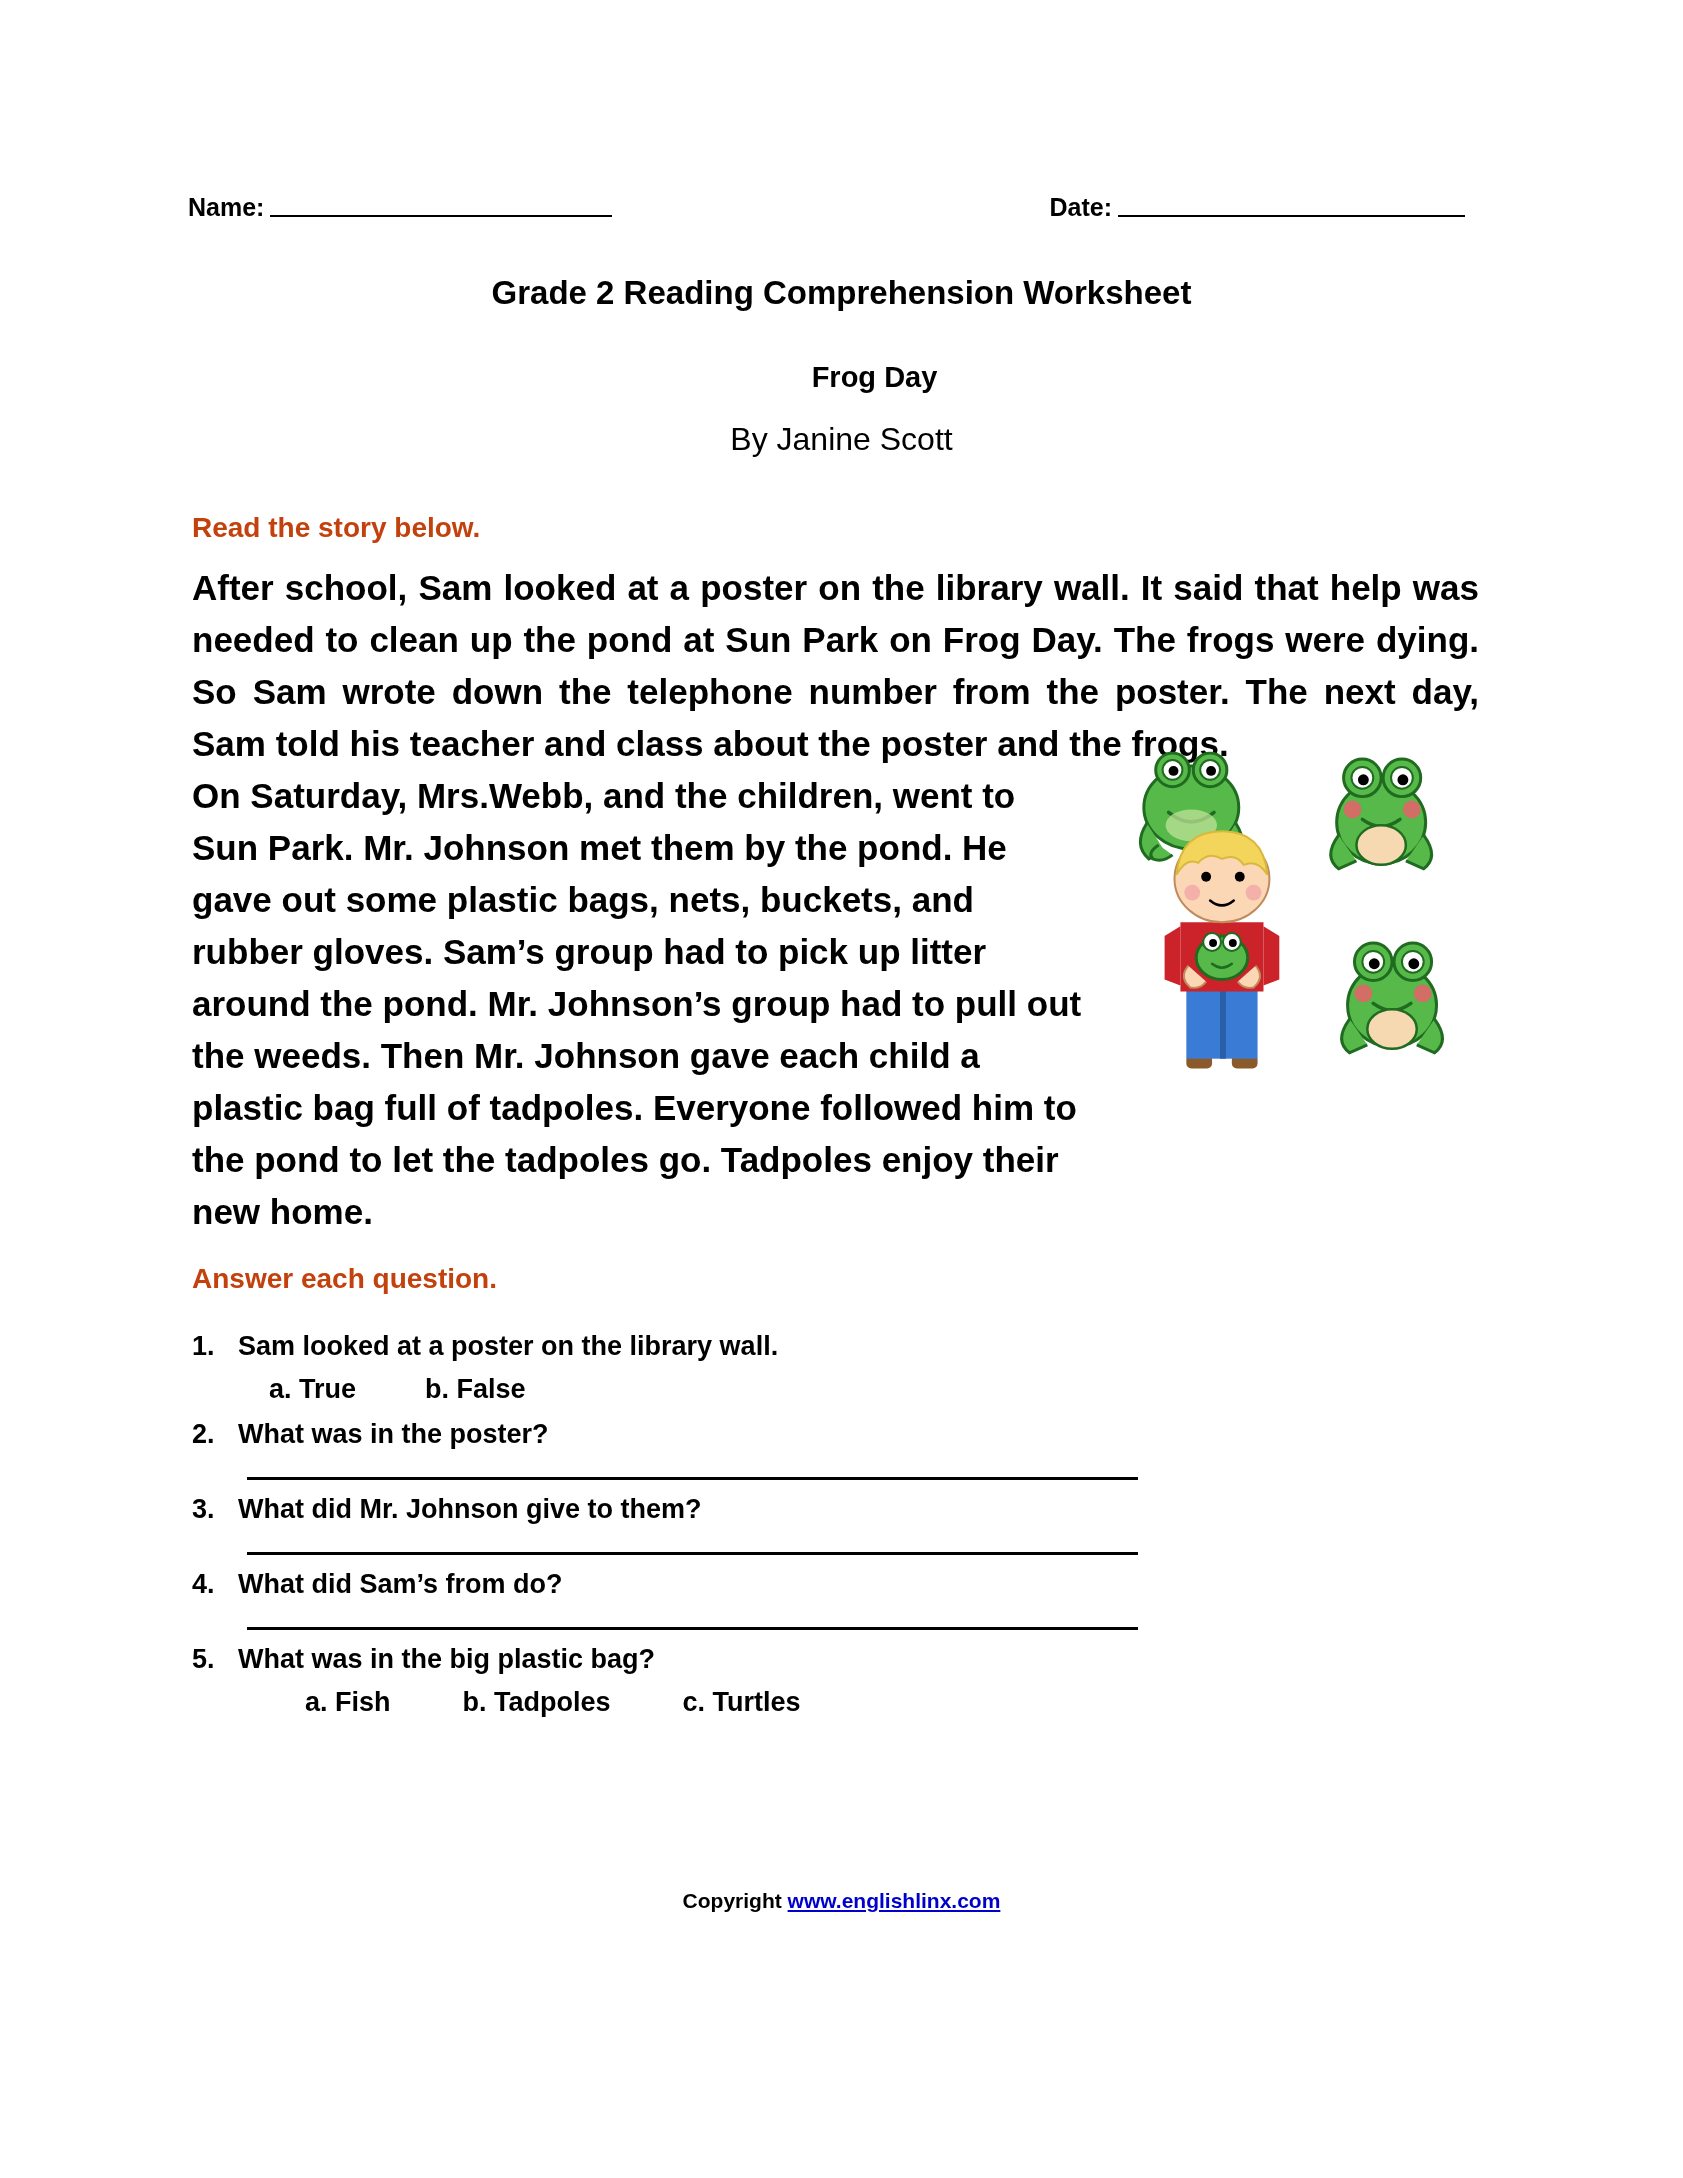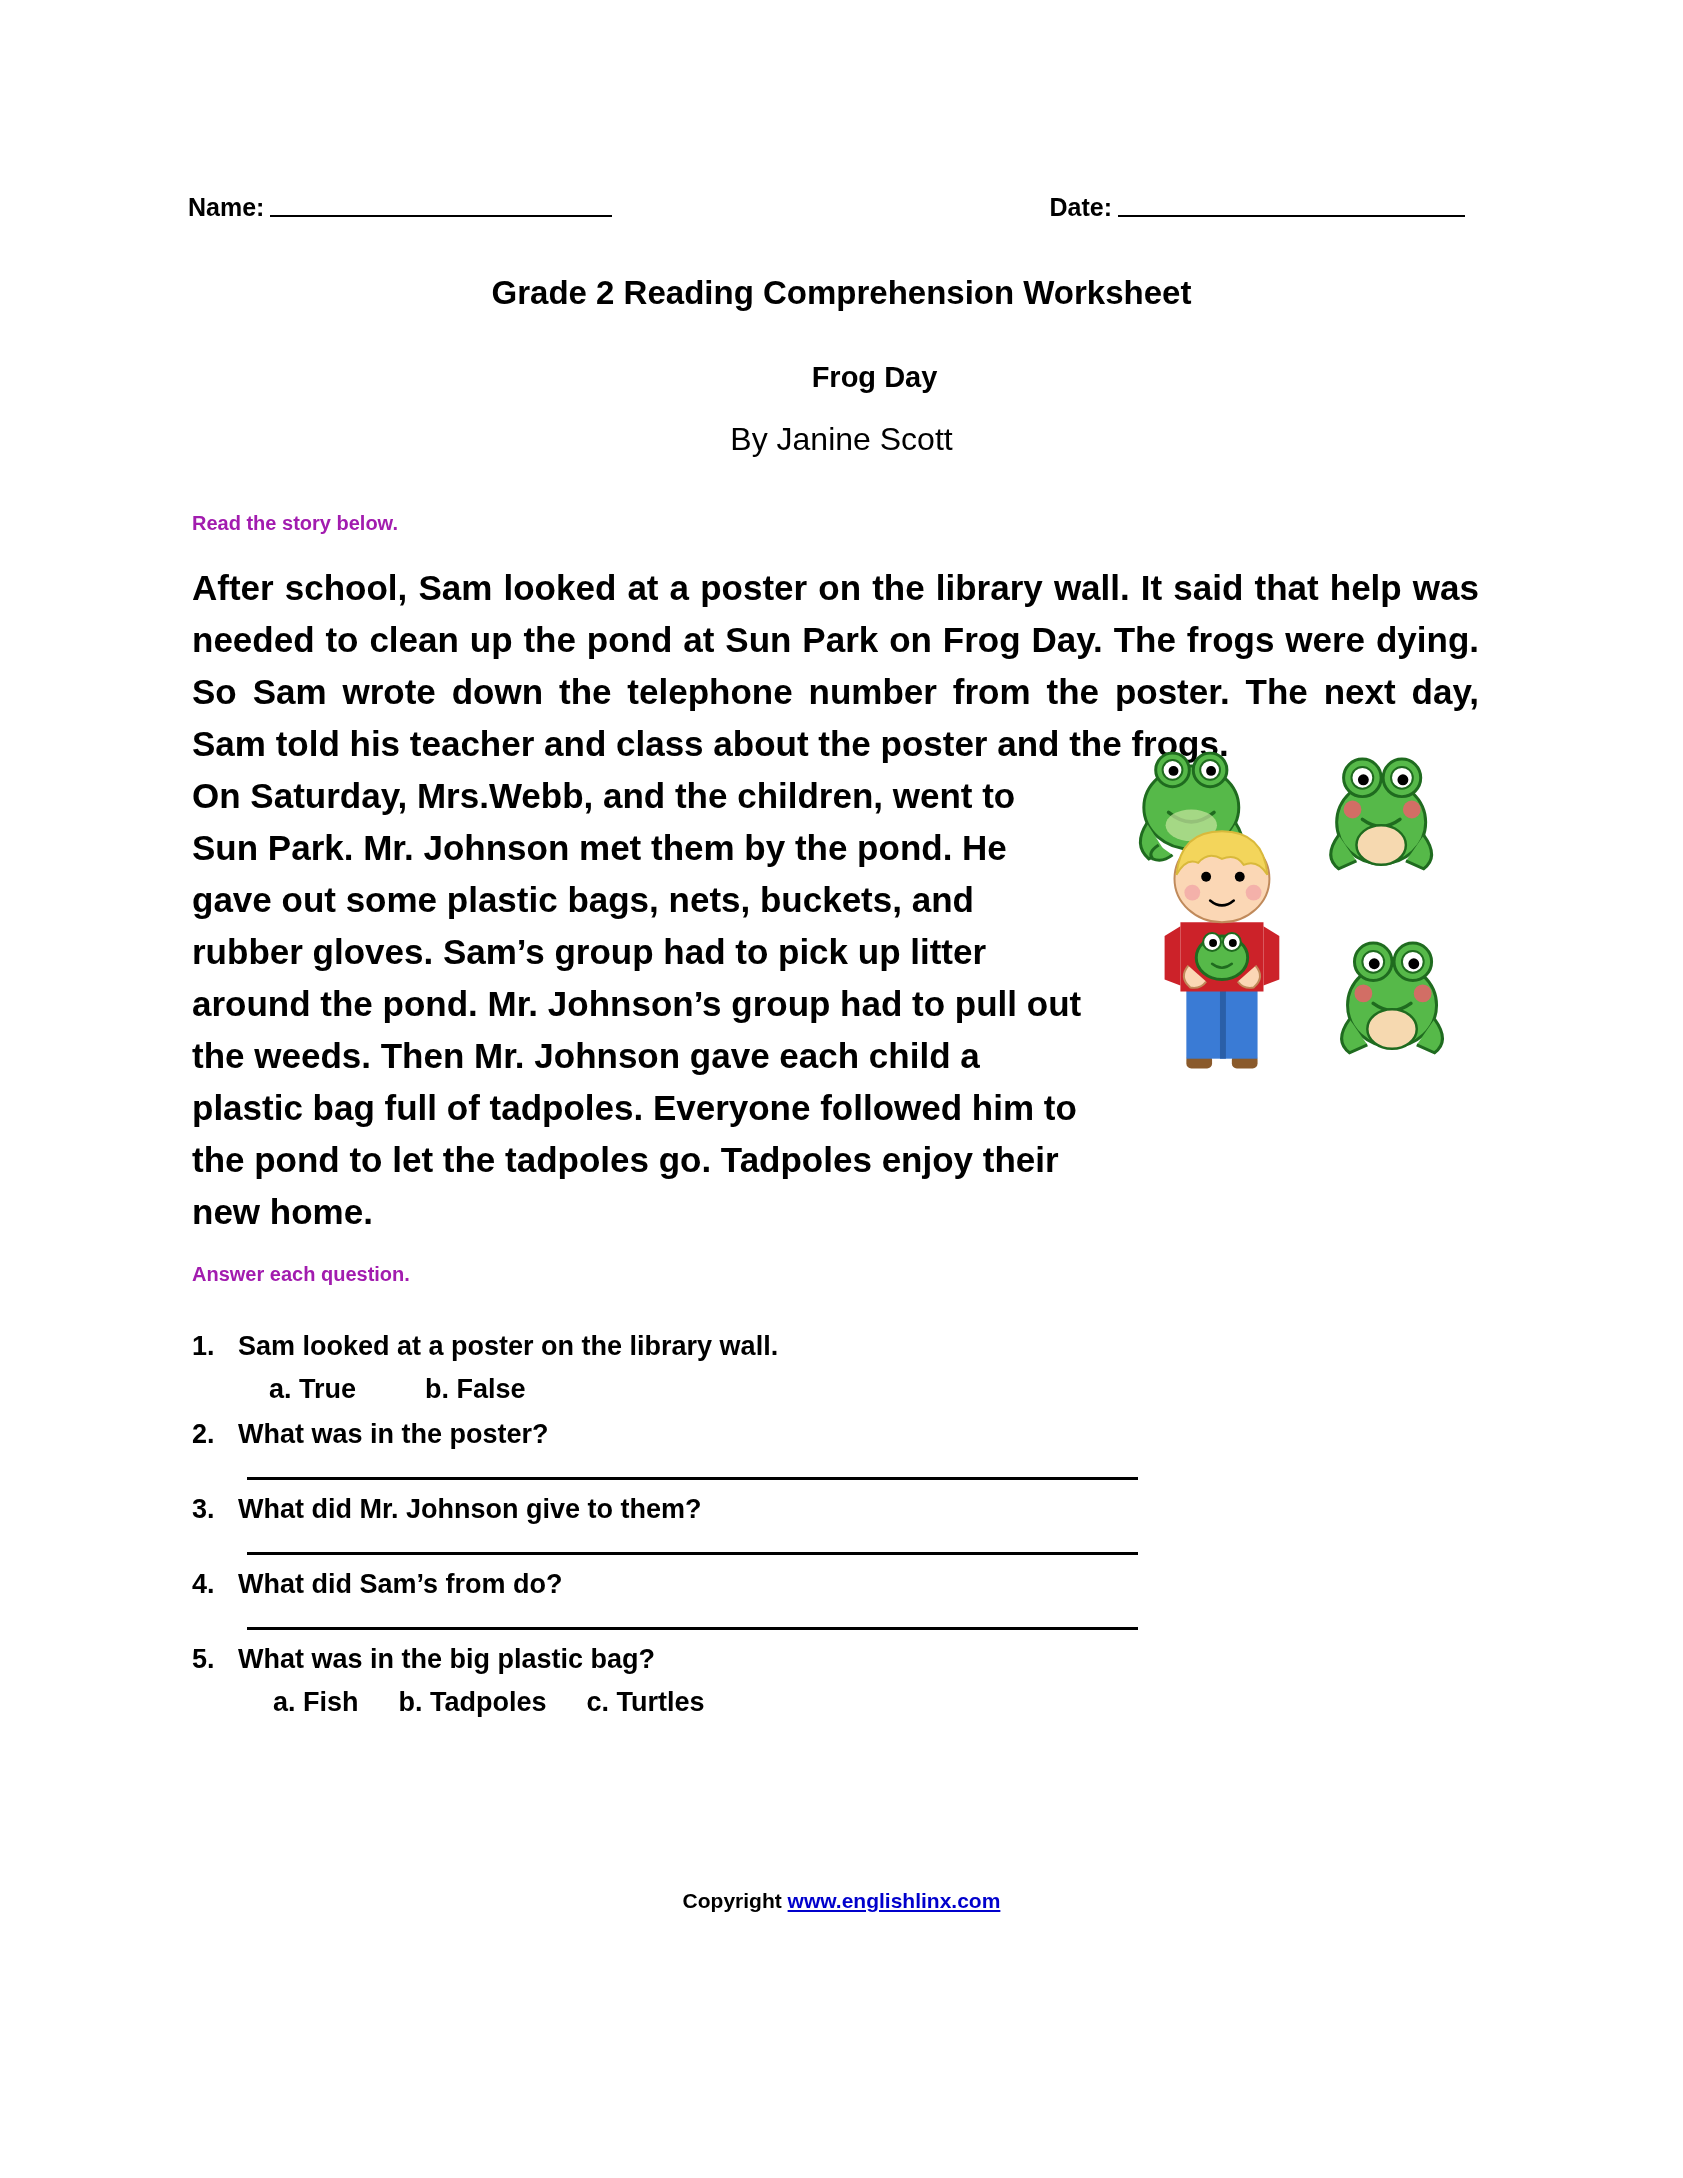--- a/index.html
+++ b/index.html
@@ -80,23 +80,23 @@
     top: 421px;
     left: 0;
     width: 1683px;
     text-align: center;
     font-size: 32px;
   }
 
   
   .section-heading {
     position: absolute;
-    font-size: 20px;
-    font-weight: bold;
-    color: #a21caf;
+    font-size: 28px;
+    font-weight: bold;
+    color: #c2410c;
   }
   #heading-read { left: 192px; top: 512px; }
   #heading-answer { left: 192px; top: 1263px; }
 
   
   .story {
     position: absolute;
     left: 192px;
     top: 562px;
     width: 1287px;
@@ -152,20 +152,21 @@
   }
   .choice {
     margin-right: 69px;
     white-space: nowrap;
   }
   .choices.q5 {
     margin-left: 81px;
   }
   .choices.q5 .choice {
     margin-right: 40px;
+    margin-left: 32px;
   }
   .answer-line {
     margin-left: 55px;
     margin-top: 26px;
     width: 891px;
     border-bottom: 3px solid #000;
     height: 1px;
   }
 
   

